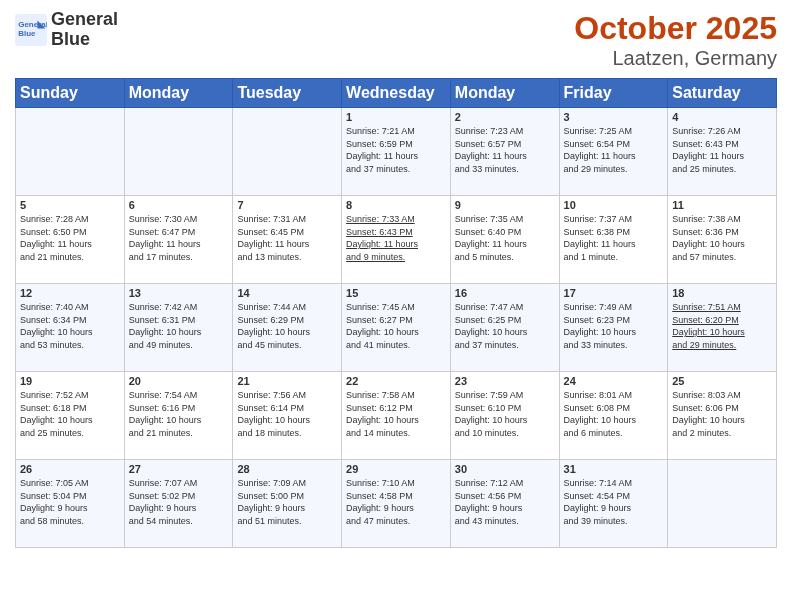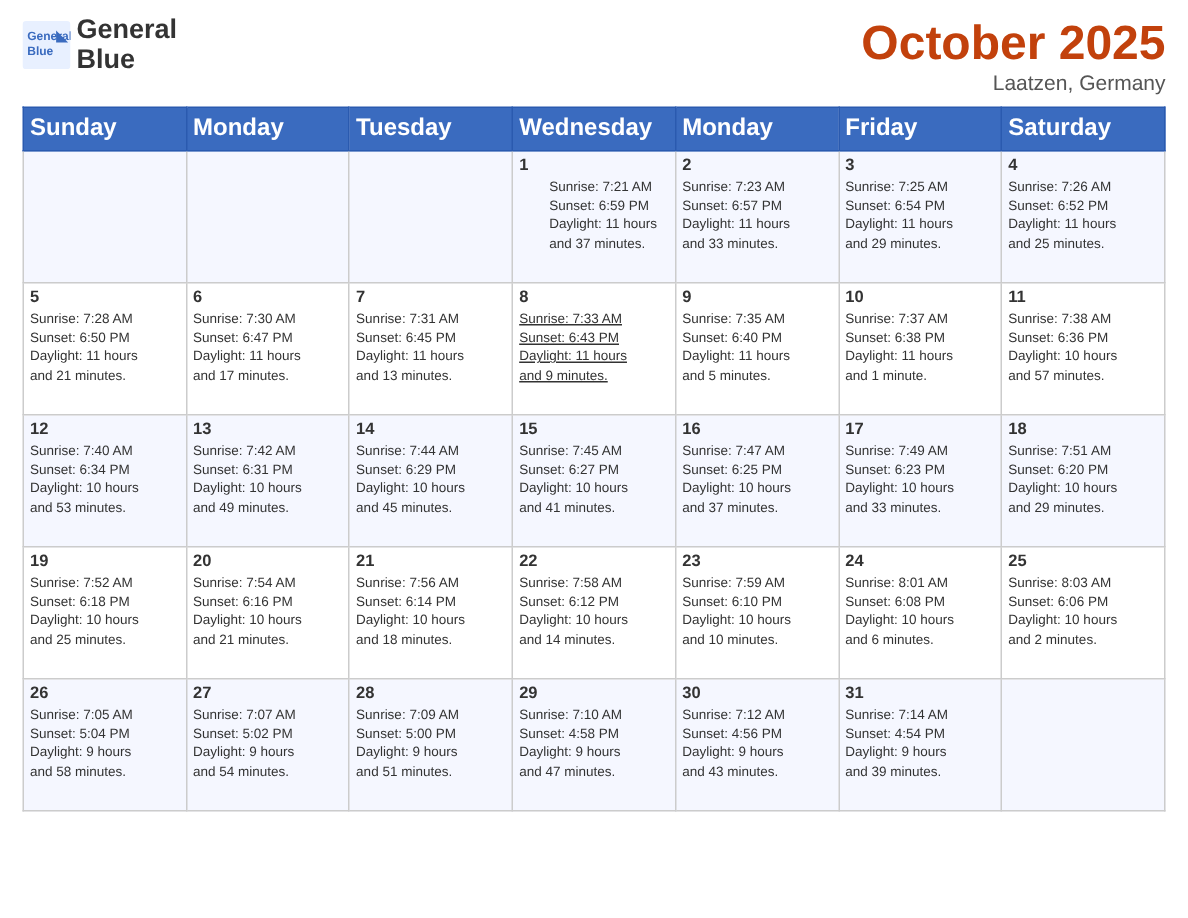--- a/index.html
+++ b/index.html
@@ -37,21 +37,21 @@
     }
     .title-block {
       text-align: right;
     }
     .month-title {
       font-size: 32px;
       font-weight: bold;
       color: #c2410c;
     }
     .location {
-      font-size: 14px;
+      font-size: 20px;
       color: #555;
     }
     table {
       width: 100%;
       border-collapse: collapse;
       table-layout: fixed;
     }
     thead tr th {
       background: #3a6bbf;
       color: #fff;
@@ -122,21 +122,21 @@
           <th>Saturday</th>
         </tr>
     </thead>
     <tbody id="calendar-body">
     <tr>
           <td></td>
           <td></td>
           <td></td>
           <td>
             <span class="day-number">1</span>
-            <div class="day-info" style="white-space: pre-line; margin-left: 20px;">Sunrise: 7:21 AM
+            <div class="day-info" style="white-space: pre-line;">Sunrise: 7:21 AM
 Sunset: 6:59 PM
 Daylight: 11 hours
 and 37 minutes.</div>
           </td>
           <td>
             <span class="day-number">2</span>
             <div class="day-info" style="white-space: pre-line;">Sunrise: 7:23 AM
 Sunset: 6:57 PM
 Daylight: 11 hours
 and 33 minutes.</div>
@@ -144,21 +144,21 @@
           <td>
             <span class="day-number">3</span>
             <div class="day-info" style="white-space: pre-line;">Sunrise: 7:25 AM
 Sunset: 6:54 PM
 Daylight: 11 hours
 and 29 minutes.</div>
           </td>
           <td>
             <span class="day-number">4</span>
             <div class="day-info" style="white-space: pre-line;">Sunrise: 7:26 AM
-Sunset: 6:52 PM
+Sunset: 6:43 PM
 Daylight: 11 hours
 and 25 minutes.</div>
           </td>
         </tr>
         <tr>
           <td>
             <span class="day-number">5</span>
             <div class="day-info" style="white-space: pre-line;">Sunrise: 7:28 AM
 Sunset: 6:50 PM
 Daylight: 11 hours
@@ -245,21 +245,21 @@
           </td>
           <td>
             <span class="day-number">17</span>
             <div class="day-info" style="white-space: pre-line;">Sunrise: 7:49 AM
 Sunset: 6:23 PM
 Daylight: 10 hours
 and 33 minutes.</div>
           </td>
           <td>
             <span class="day-number">18</span>
-            <div class="day-info" style="white-space: pre-line;">Sunrise: 7:51 AM
+            <div class="day-info" style="white-space: pre-line; text-decoration: underline;">Sunrise: 7:51 AM
 Sunset: 6:20 PM
 Daylight: 10 hours
 and 29 minutes.</div>
           </td>
         </tr>
         <tr>
           <td>
             <span class="day-number">19</span>
             <div class="day-info" style="white-space: pre-line;">Sunrise: 7:52 AM
 Sunset: 6:18 PM

